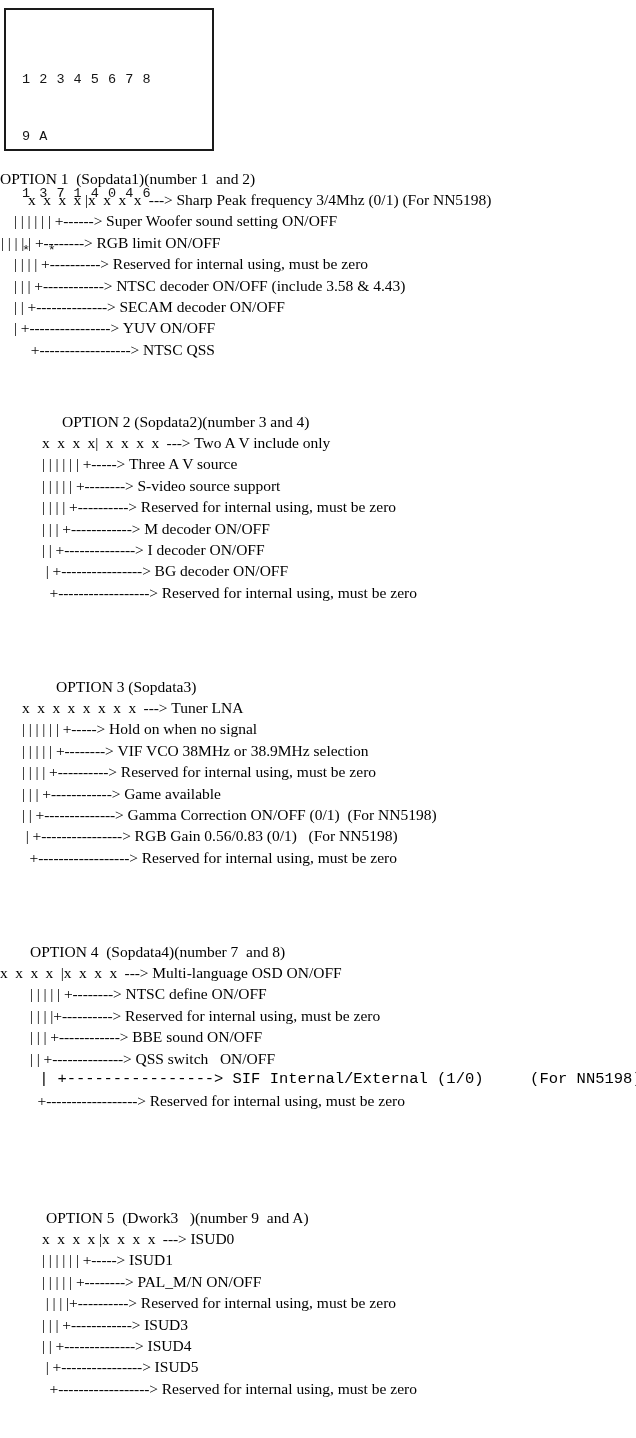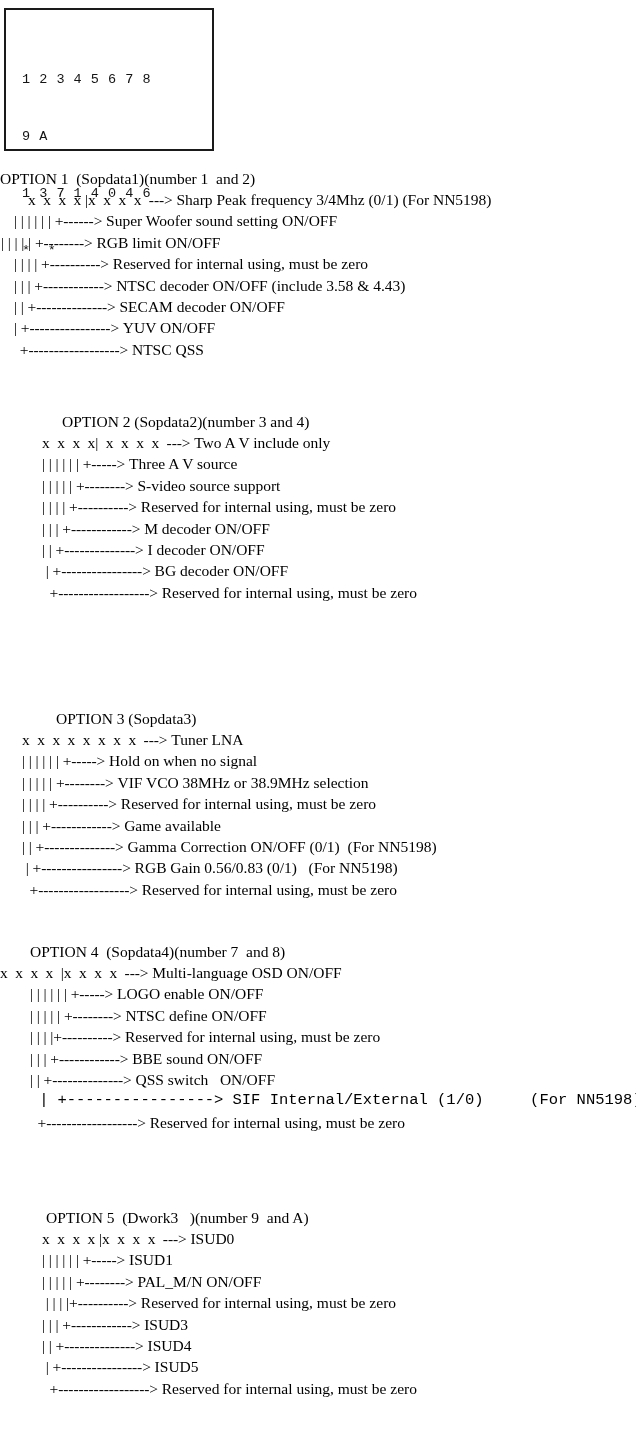--- a/index.html
+++ b/index.html
@@ -87,48 +87,47 @@
 <div id="sections">
     <div class="option-block" style="top: 168px;">
       <div class="opt-title" style="padding-left: 0px;">OPTION 1  (Sopdata1)(number 1  and 2)</div>
       <div class="opt-line" style="padding-left: 14px; margin-left: 14px;"><span class="tree">x  x  x  x |x  x  x  x  ---&gt; </span><span>Sharp Peak frequency 3/4Mhz (0/1) (For NN5198)</span></div>
       <div class="opt-line" style="padding-left: 14px;"><span class="tree">| | | | | | +------&gt; </span><span>Super Woofer sound setting ON/OFF</span></div>
       <div class="opt-line" style="padding-left: 1px;"><span class="tree">| | | | | +--------&gt; </span><span>RGB limit ON/OFF</span></div>
       <div class="opt-line" style="padding-left: 14px;"><span class="tree">| | | | +----------&gt; </span><span>Reserved for internal using, must be zero</span></div>
       <div class="opt-line" style="padding-left: 14px;"><span class="tree">| | | +------------&gt; </span><span>NTSC decoder ON/OFF (include 3.58 &amp; 4.43)</span></div>
       <div class="opt-line" style="padding-left: 14px;"><span class="tree">| | +--------------&gt; </span><span>SECAM decoder ON/OFF</span></div>
       <div class="opt-line" style="padding-left: 14px;"><span class="tree">| +----------------&gt; </span><span>YUV ON/OFF</span></div>
-      <div class="opt-line" style="padding-left: 16px;"><span class="tree"> +------------------&gt; </span><span>NTSC QSS</span></div>
+      <div class="opt-line" style="padding-left: 27px;"><span class="tree"> +------------------&gt; </span><span>NTSC QSS</span></div>
     </div>
     <div class="option-block" style="top: 411px;">
       <div class="opt-title" style="padding-left: 62px;">OPTION 2 (Sopdata2)(number 3 and 4)</div>
       <div class="opt-line" style="padding-left: 42px;"><span class="tree">x  x  x  x|  x  x  x  x  ---&gt; </span><span>Two A V include only</span></div>
       <div class="opt-line" style="padding-left: 42px;"><span class="tree">| | | | | | +-----&gt; </span><span>Three A V source</span></div>
       <div class="opt-line" style="padding-left: 42px;"><span class="tree">| | | | | +--------&gt; </span><span>S-video source support</span></div>
       <div class="opt-line" style="padding-left: 42px;"><span class="tree">| | | | +----------&gt; </span><span>Reserved for internal using, must be zero</span></div>
       <div class="opt-line" style="padding-left: 42px;"><span class="tree">| | | +------------&gt; </span><span>M decoder ON/OFF</span></div>
       <div class="opt-line" style="padding-left: 42px;"><span class="tree">| | +--------------&gt; </span><span>I decoder ON/OFF</span></div>
       <div class="opt-line" style="padding-left: 42px;"><span class="tree"> | +----------------&gt; </span><span>BG decoder ON/OFF</span></div>
       <div class="opt-line" style="padding-left: 42px;"><span class="tree">  +------------------&gt; </span><span>Reserved for internal using, must be zero</span></div>
     </div>
     <div class="option-block" style="top: 676px;">
-      <div class="opt-title" style="padding-left: 56px; margin-top: 32px;">OPTION 3 (Sopdata3)</div>
+      <div class="opt-title" style="padding-left: 56px;">OPTION 3 (Sopdata3)</div>
       <div class="opt-line" style="padding-left: 22px;"><span class="tree">x  x  x  x  x  x  x  x  ---&gt; </span><span>Tuner LNA</span></div>
       <div class="opt-line" style="padding-left: 22px;"><span class="tree">| | | | | | +-----&gt; </span><span>Hold on when no signal</span></div>
       <div class="opt-line" style="padding-left: 22px;"><span class="tree">| | | | | +--------&gt; </span><span>VIF VCO 38MHz or 38.9MHz selection</span></div>
       <div class="opt-line" style="padding-left: 22px;"><span class="tree">| | | | +----------&gt; </span><span>Reserved for internal using, must be zero</span></div>
       <div class="opt-line" style="padding-left: 22px;"><span class="tree">| | | +------------&gt; </span><span>Game available</span></div>
       <div class="opt-line" style="padding-left: 22px;"><span class="tree">| | +--------------&gt; </span><span>Gamma Correction ON/OFF (0/1)  (For NN5198)</span></div>
       <div class="opt-line" style="padding-left: 22px;"><span class="tree"> | +----------------&gt; </span><span>RGB Gain 0.56/0.83 (0/1)   (For NN5198)</span></div>
       <div class="opt-line" style="padding-left: 22px;"><span class="tree">  +------------------&gt; </span><span>Reserved for internal using, must be zero</span></div>
     </div>
     <div class="option-block" style="top: 941px;">
       <div class="opt-title" style="padding-left: 30px;">OPTION 4  (Sopdata4)(number 7  and 8)</div>
       <div class="opt-line" style=""><span class="tree">x  x  x  x  |x  x  x  x  ---&gt; </span><span>Multi-language OSD ON/OFF</span></div>
-      <div class="opt-line" style="padding-left: 30px;"><span class="tree">| | | | | | +-----&gt; </span><span>LOGO enable ON/OFF</span></div>
       <div class="opt-line" style="padding-left: 30px;"><span class="tree">| | | | | +--------&gt; </span><span>NTSC define ON/OFF</span></div>
       <div class="opt-line" style="padding-left: 30px;"><span class="tree">| | | |+----------&gt; </span><span>Reserved for internal using, must be zero</span></div>
       <div class="opt-line" style="padding-left: 30px;"><span class="tree">| | | +------------&gt; </span><span>BBE sound ON/OFF</span></div>
       <div class="opt-line" style="padding-left: 30px;"><span class="tree">| | +--------------&gt; </span><span>QSS switch   ON/OFF</span></div>
       <div class="opt-line" style="padding-left: 30px; font-family: Liberation Mono, monospace;"><span class="tree"> | +----------------&gt; </span><span>SIF Internal/External (1/0)     (For NN5198)</span></div>
       <div class="opt-line" style="padding-left: 30px;"><span class="tree">  +------------------&gt; </span><span>Reserved for internal using, must be zero</span></div>
     </div>
     <div class="option-block" style="top: 1207px;">
       <div class="opt-title" style="padding-left: 46px;">OPTION 5  (Dwork3   )(number 9  and A)</div>
       <div class="opt-line" style="padding-left: 42px;"><span class="tree">x  x  x  x |x  x  x  x  ---&gt; </span><span>ISUD0</span></div>

